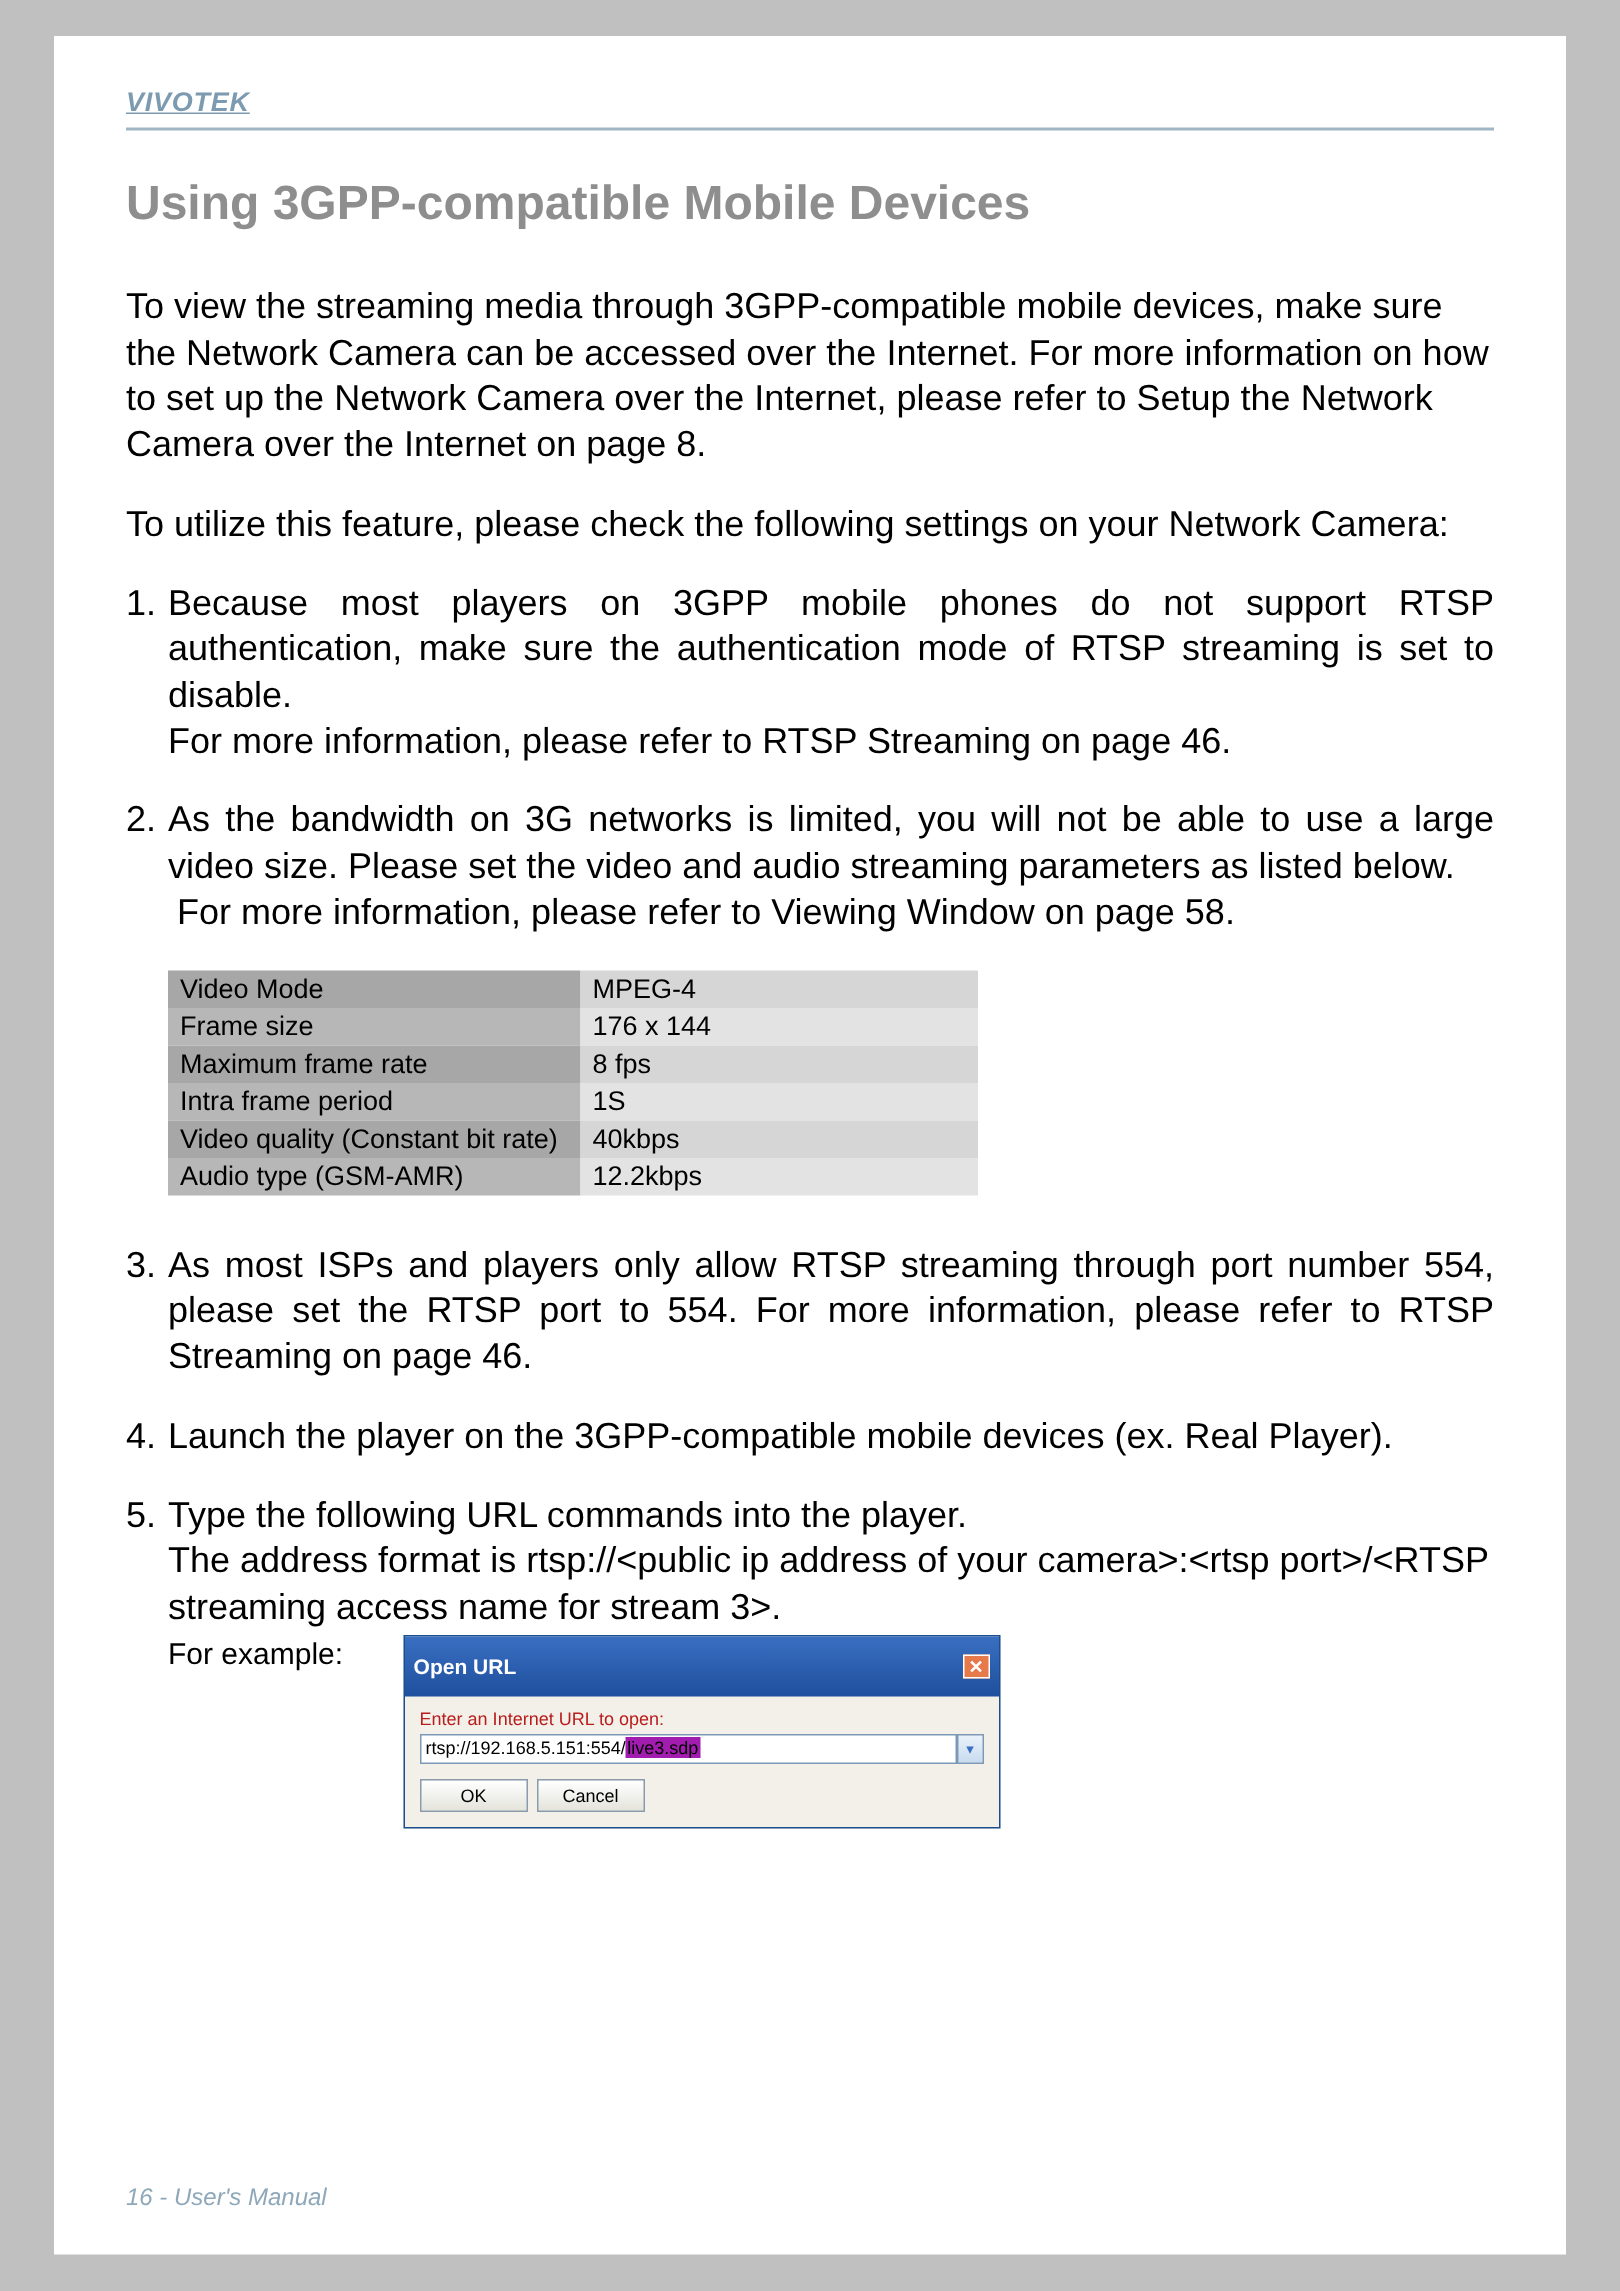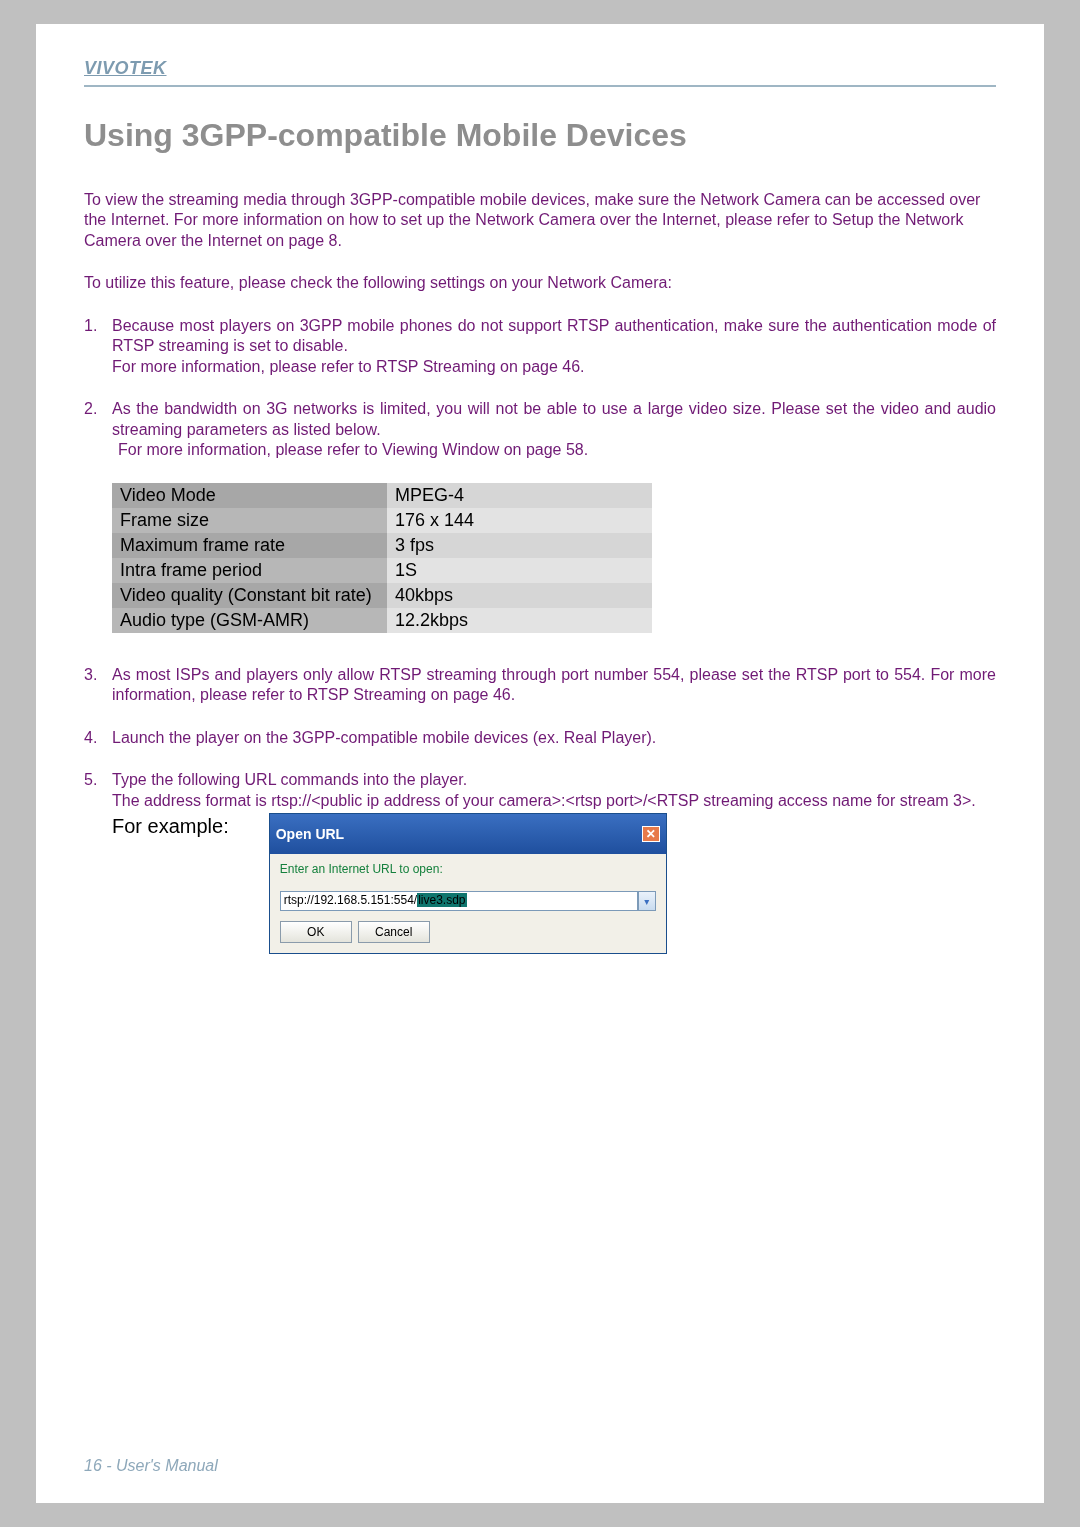--- a/index.html
+++ b/index.html
@@ -33,22 +33,22 @@
     margin-top: 6px;
     margin-bottom: 30px;
   }
   .section-title {
     color: #8e8e8e;
     font-size: 32px;
     font-weight: bold;
     margin-bottom: 36px;
   }
   .para {
-    color: #701a75;
-    font-size: 16px;
+    color: #000000;
+    font-size: 24px;
     line-height: 1.28;
     margin-bottom: 22px;
   }
   .justify { text-align: justify; }
   .list-item { margin-bottom: 22px; }
   .list-item .num-line { display: flex; }
   .list-item .num { flex: 0 0 28px; }
   .list-item .body { flex: 1; }
   .list-item .cont { padding-left: 28px; }
   .settings-table {
@@ -107,39 +107,39 @@
     font-size: 12px;
     line-height: 1;
     font-weight: bold;
     color: #fff;
   }
   .dialog-body {
     padding: 8px 10px 10px 10px;
   }
   .dialog-label {
     font-size: 12px;
-    color: #15803d;
-    margin-bottom: 15px;
+    color: #b91c1c;
+    margin-bottom: 3px;
   }
   .dialog-input-row {
     display: flex;
     gap: 0;
     margin-bottom: 10px;
   }
   .dialog-input {
     flex: 1;
     height: 20px;
     border: 1px solid #7c9ab8;
     font-size: 12px;
     padding: 1px 3px;
     background: #fff;
     font-family: Tahoma, Arial, sans-serif;
   }
   .dialog-input .hl {
-    background: #0f766e;
+    background: #a21caf;
     padding: 0 1px;
   }
   .dialog-dropbtn {
     width: 18px;
     height: 20px;
     border: 1px solid #7c9ab8;
     background: linear-gradient(#eaf2fb, #c8dbef);
     display: flex;
     align-items: center;
     justify-content: center;
@@ -208,21 +208,21 @@
         <tr>
       <td class="label">Video Mode</td>
       <td class="value">MPEG-4</td>
     </tr>
     <tr class="alt">
       <td class="label">Frame size</td>
       <td class="value">176 x 144</td>
     </tr>
     <tr>
       <td class="label">Maximum frame rate</td>
-      <td class="value">3 fps</td>
+      <td class="value">8 fps</td>
     </tr>
     <tr class="alt">
       <td class="label">Intra frame period</td>
       <td class="value">1S</td>
     </tr>
     <tr>
       <td class="label">Video quality (Constant bit rate)</td>
       <td class="value">40kbps</td>
     </tr>
     <tr class="alt">

